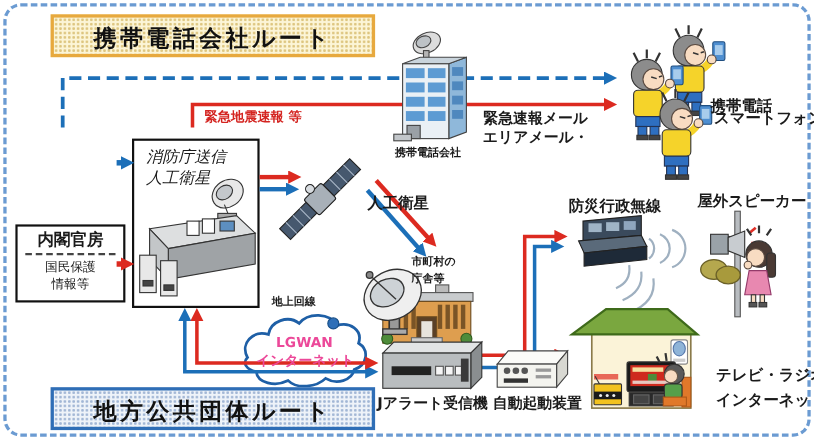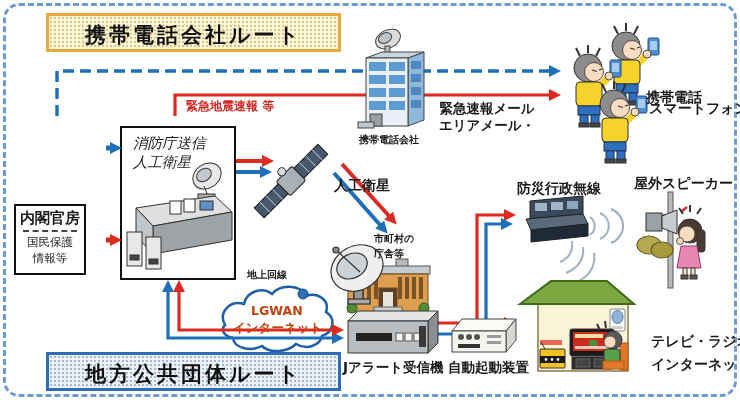--- a/index.html
+++ b/index.html
@@ -16,37 +16,37 @@
   .box{position:absolute;background:#fff;border:2.5px solid #111;z-index:2;text-align:center;box-sizing:border-box;}
   .box-title{font-weight:bold;font-size:15px;margin-top:3px;}
   .box-sep{border-top:2px dashed #444;margin:2px 7px 3px 7px;}
   .box-line{font-size:11.5px;line-height:1.35;}
   .box-line.left{text-align:left;padding-left:5px;}
   .fdma-title{font-size:14.5px;line-height:1.3;text-align:left;padding:6px 0 0 11px;font-style:italic;}
   .lbl{position:absolute;z-index:4;font-weight:bold;font-size:13.5px;white-space:nowrap;line-height:1.2;}
   .lbl.blue{color:#1B62B0;font-size:12px;}
   .lbl.red{color:#D42420;font-size:12px;}
   .lbl.s13{font-size:10px;} .lbl.s14{font-size:14px;}
-  .lbl.cloudtxt{font-weight:600;font-size:12.5px;color:#c2410c;}
+  .lbl.cloudtxt{font-weight:600;font-size:12.5px;color:#ec4899;}
   .centerwrap{position:absolute;z-index:4;text-align:center;font-weight:bold;font-size:13.5px;line-height:1.25;}
 </style>
 </head>
 <body>
 
 <div id="stage">
   <div id="frame"></div>
 
   <div class="banner banner-top">
     <span>携帯電話会社ルート</span>
   </div>
   <div class="banner banner-bottom">
     <span>地方公共団体ルート</span>
   </div>
 
-  <div class="box" style="left:14px;top:204px;width:72px;height:71px;">
+  <div class="box" style="left:14px;top:204px;width:100px;height:71px;">
     <div class="box-title">内閣官房</div>
     <div class="box-sep"></div>
     <div class="box-line">国民保護</div>
     <div class="box-line">情報等</div>
   </div>
   <div class="box" style="left:120px;top:126px;width:116px;height:154px;border-width:2px;">
     <div class="fdma-title">
       <div>消防庁送信</div>
       <div>人工衛星</div>
     </div>

